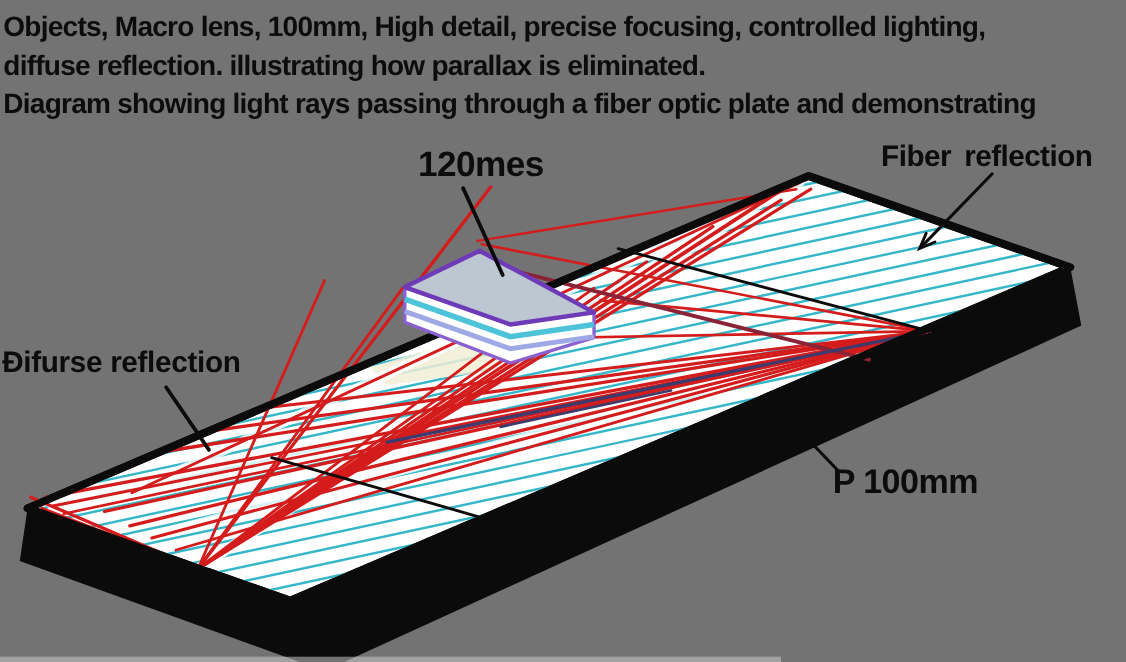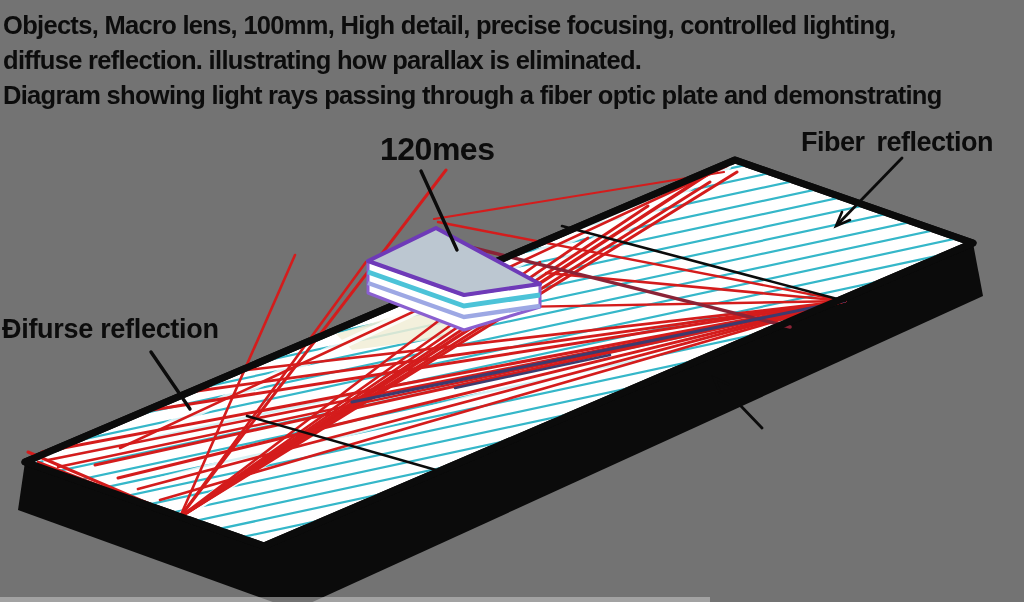--- a/index.html
+++ b/index.html
@@ -132,13 +132,14 @@
   </svg>
 
   <div id="prompt-text">
     <div>Objects, Macro lens, 100mm, High detail, precise focusing, controlled lighting,</div>
     <div>diffuse reflection.  illustrating how parallax is eliminated.</div>
     <div>Diagram showing light rays passing through a fiber optic plate  and demonstrating</div>
   </div>
   <div class="lbl" id="label-lens">120mes</div>
   <div class="lbl" id="label-diffuse">Đifurse reflection</div>
   <div class="lbl" id="label-fiber">Fiber reflection</div>
+  <div class="lbl" id="label-p100">P 100mm</div>
 </div>
 
 </body></html>

